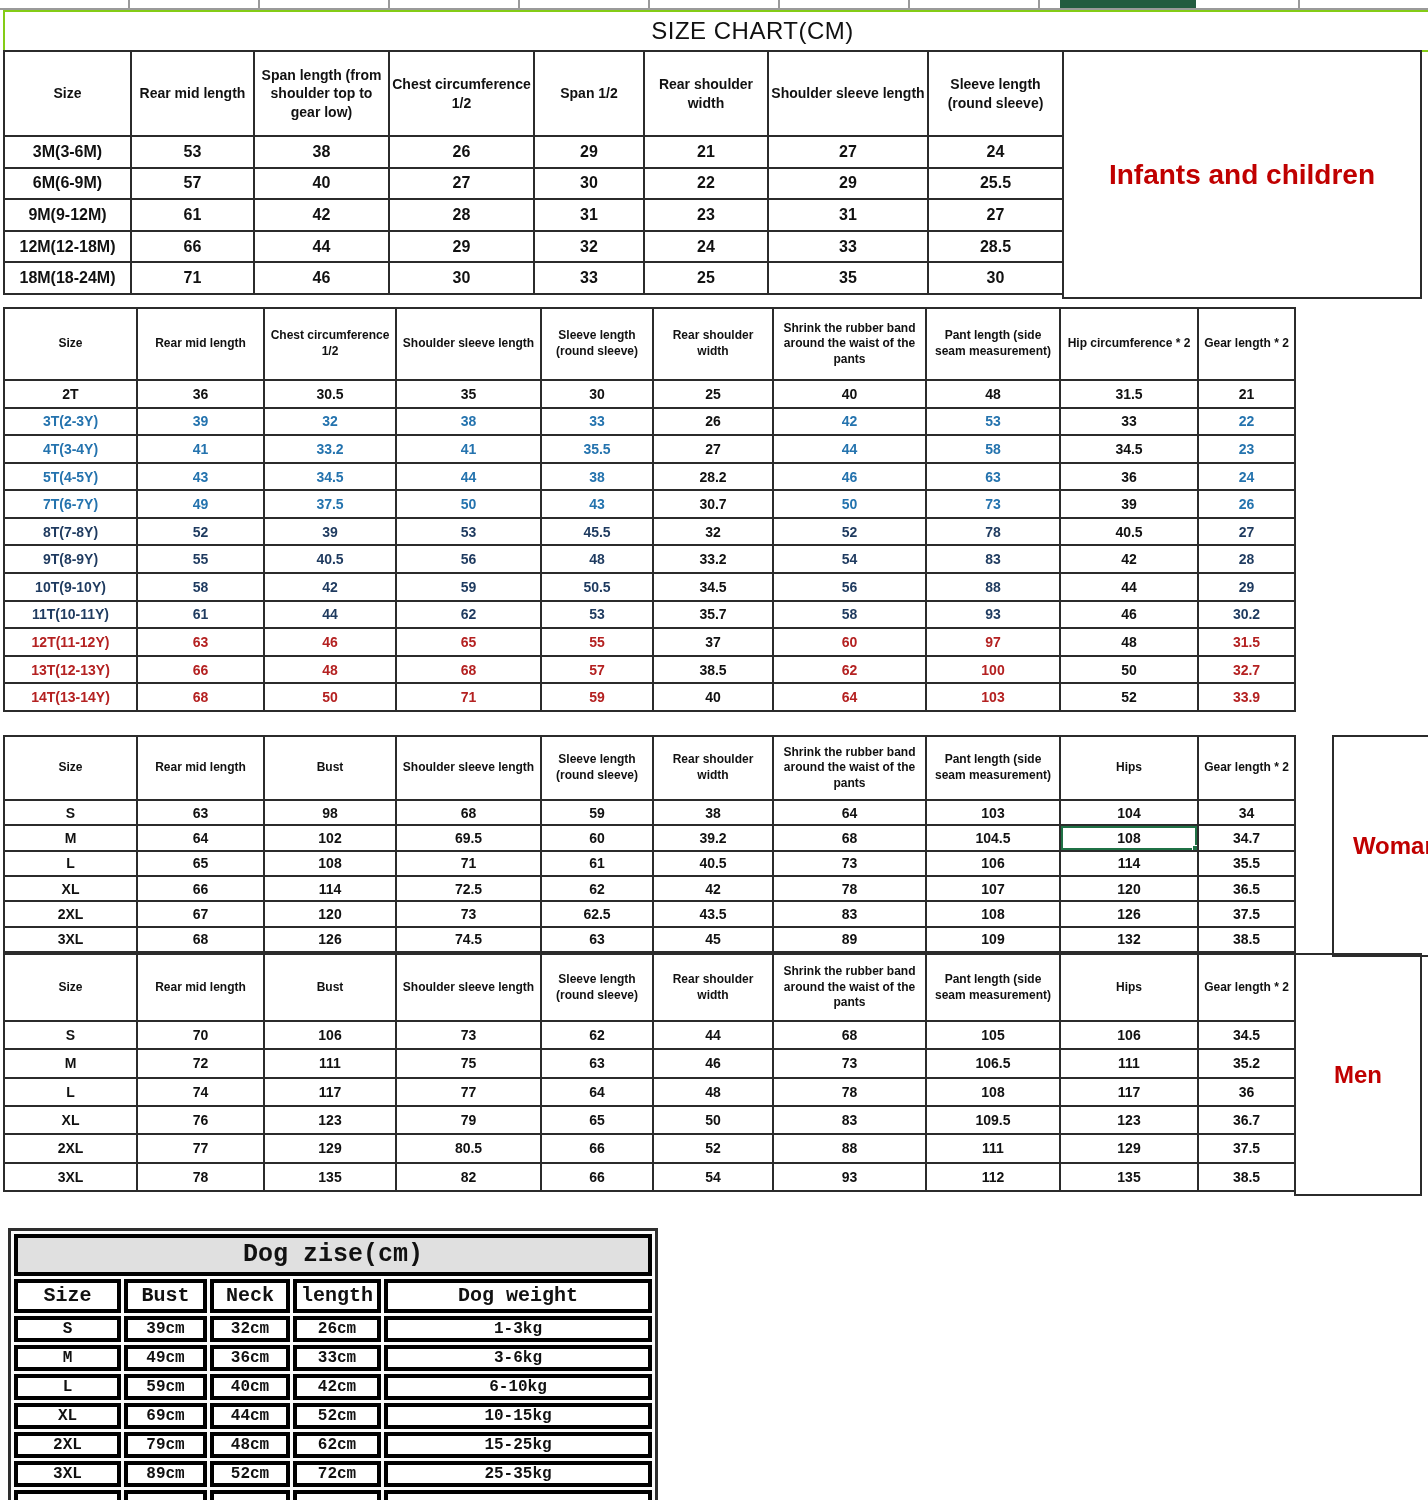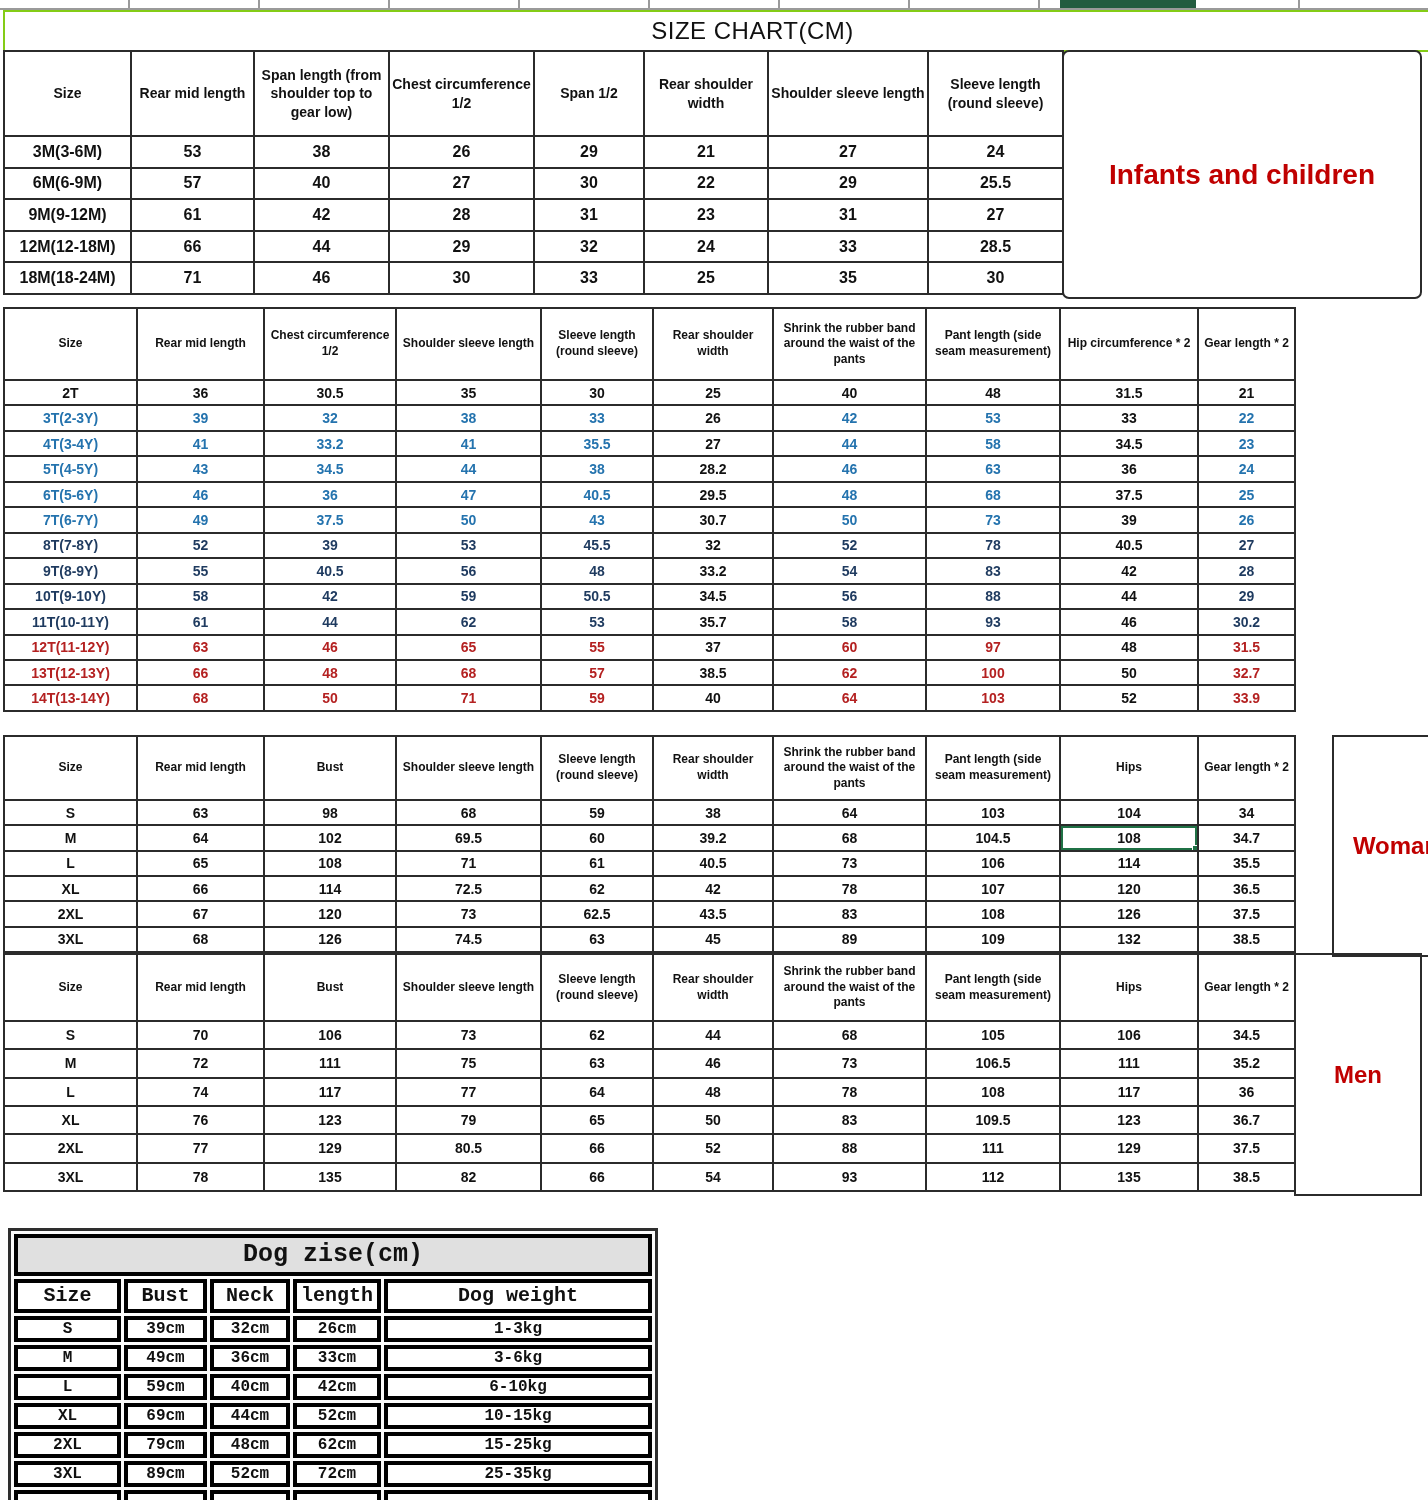--- a/index.html
+++ b/index.html
@@ -26,21 +26,21 @@
 
   
   .t1{left:3px;top:50px;}
   .t1 table{width:1059px;height:245px;font-size:16px;}
   .t1 thead tr{height:85px;}
   .t1 th{font-size:14px;}
 
   
   .side-label{border:2px solid #2b2b2b;display:flex;align-items:center;justify-content:center;
     text-align:center;color:#c00000;font-weight:700;}
-  .lbl-infants{left:1062px;top:50px;width:356px;height:245px;font-size:28px;border-radius:7px;}
+  .lbl-infants{left:1062px;top:50px;width:356px;height:245px;font-size:28px;}
   .lbl-children{left:1294px;top:307px;width:124px;height:405px;font-size:23px;line-height:1.35;padding:0 2px;}
   .lbl-woman{left:1294px;top:735px;width:124px;height:218px;font-size:24px;margin-left:38px;}
   .lbl-men{left:1294px;top:953px;width:124px;height:239px;font-size:24px;}
 
   
   .t2{left:3px;top:307px;}
   .t2 table{width:1291px;height:405px;font-size:14px;}
   .t2 thead tr{height:72px;}
   .t2 th{font-size:12px;}
 
@@ -240,32 +240,20 @@
             <td>34.5</td>
             <td>44</td>
             <td>38</td>
             <td class="c-k">28.2</td>
             <td>46</td>
             <td>63</td>
             <td class="c-k">36</td>
             <td>24</td>
           </tr>
           <tr class="c-b">
-            <td>6T(5-6Y)</td>
-            <td>46</td>
-            <td>36</td>
-            <td>47</td>
-            <td>40.5</td>
-            <td class="c-k">29.5</td>
-            <td>48</td>
-            <td>68</td>
-            <td class="c-k">37.5</td>
-            <td>25</td>
-          </tr>
-          <tr class="c-b">
             <td>7T(6-7Y)</td>
             <td>49</td>
             <td>37.5</td>
             <td>50</td>
             <td>43</td>
             <td class="c-k">30.7</td>
             <td>50</td>
             <td>73</td>
             <td class="c-k">39</td>
             <td>26</td>

